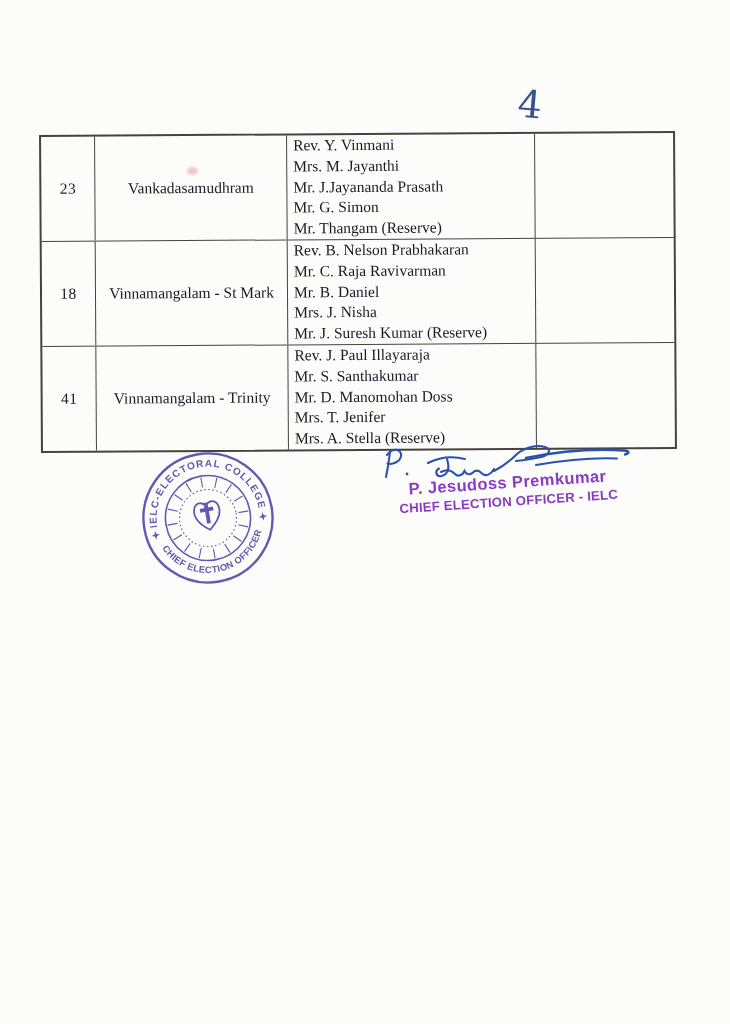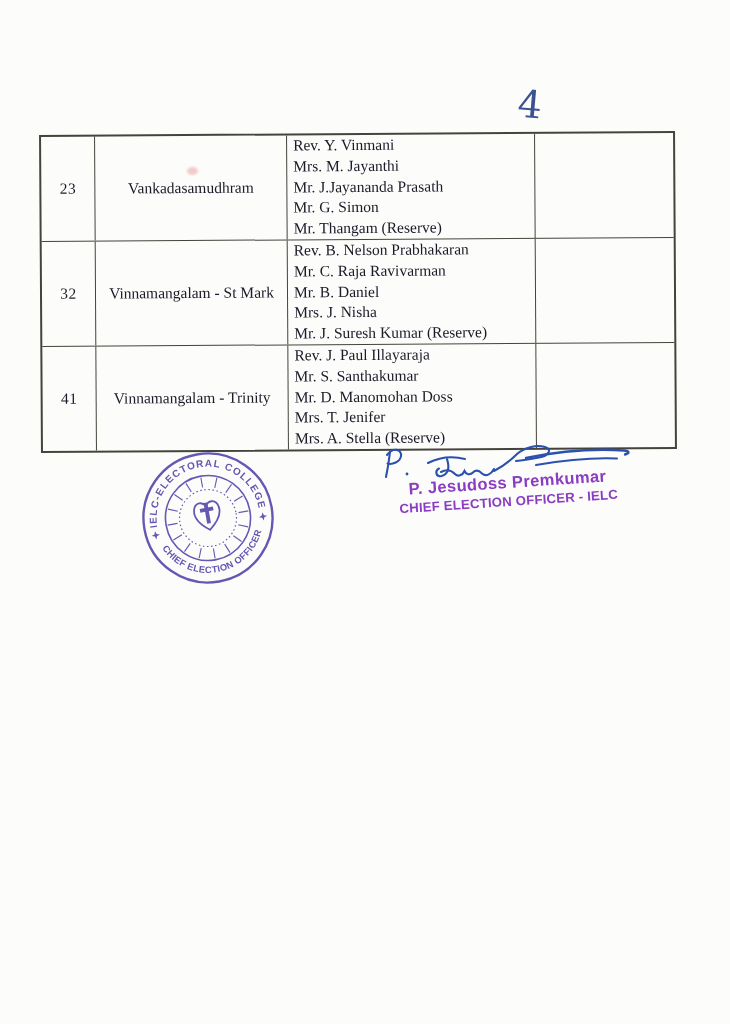--- a/index.html
+++ b/index.html
@@ -80,21 +80,21 @@
         <div>Rev. Y. Vinmani</div>
         <div>Mrs. M. Jayanthi</div>
         <div>Mr. J.Jayananda Prasath</div>
         <div>Mr. G. Simon</div>
         <div>Mr. Thangam (Reserve)</div>
       </div>
       <div class="t-cell"></div>
     </div>
 
     <div class="t-row">
-      <div class="t-cell cell-sno">32</div>
+      <div class="t-cell cell-sno">18</div>
       <div class="t-cell cell-station">Vinnamangalam - St Mark</div>
       <div class="t-cell cell-members">
         <div>Rev. B. Nelson Prabhakaran</div>
         <div>Mr. C. Raja Ravivarman</div>
         <div>Mr. B. Daniel</div>
         <div>Mrs. J. Nisha</div>
         <div>Mr. J. Suresh Kumar (Reserve)</div>
       </div>
       <div class="t-cell"></div>
     </div>

